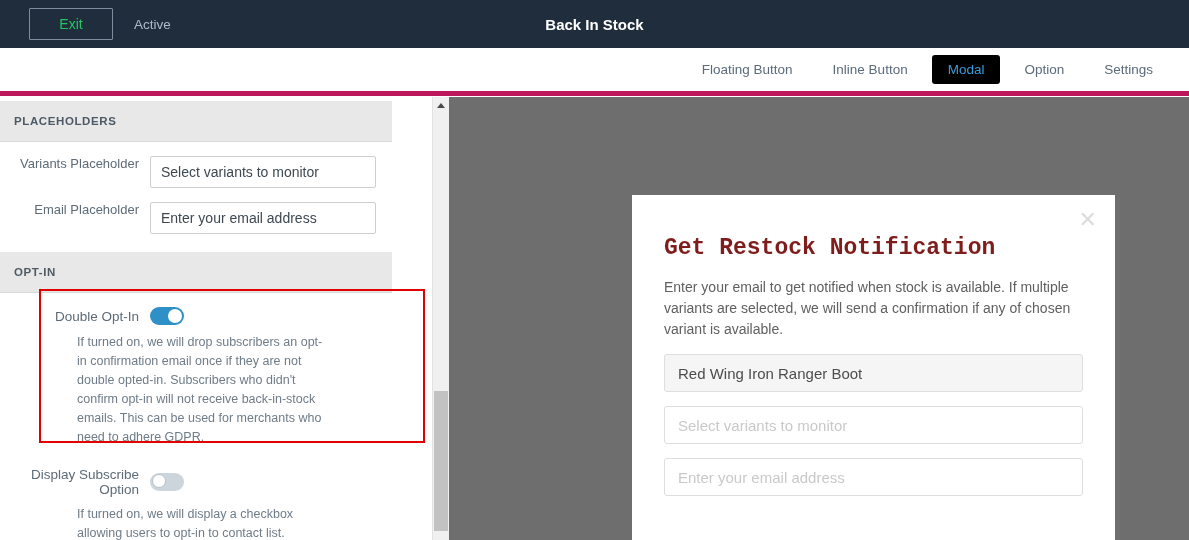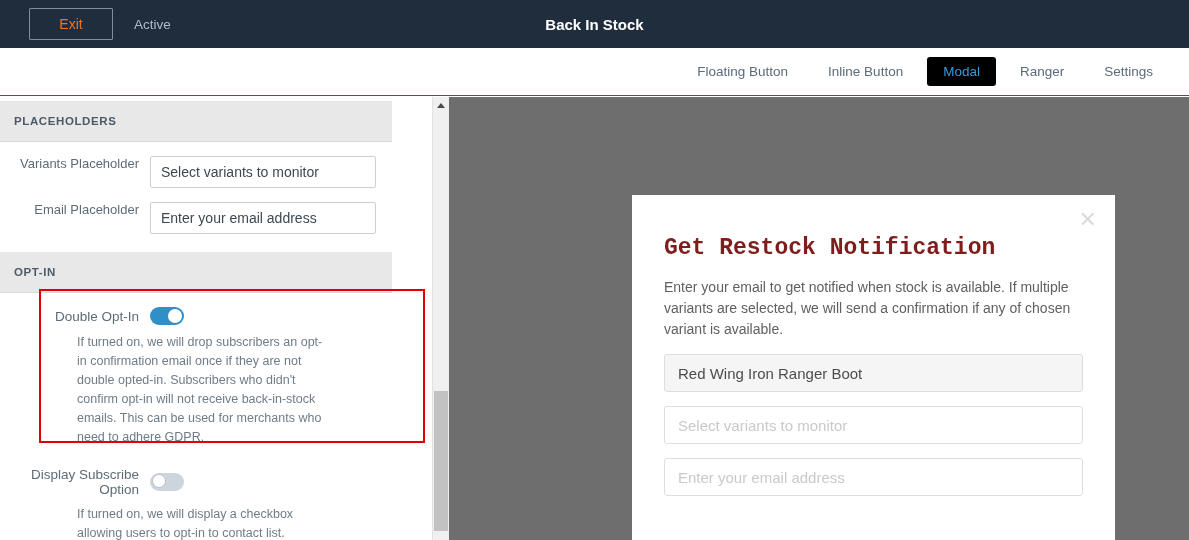--- a/index.html
+++ b/index.html
@@ -17,21 +17,21 @@
     position: absolute; left: 0; top: 0;
     width: 1189px; height: 48px;
     background: #1f2d3d;
     display: flex; align-items: center;
   }
   .exit-btn {
     margin-left: 29px;
     width: 84px; height: 32px;
     border: 1px solid #7d8f9e;
     background: transparent;
-    color: #f97316;
+    color: #22c55e;
     font-size: 14px;
     font-family: "Liberation Sans", sans-serif;
     display: flex; align-items: center; justify-content: center;
     cursor: pointer;
     border-radius: 1px;
   }
   .status-text {
     margin-left: 21px;
     color: #aebbc7;
     font-size: 13.5px;
@@ -45,21 +45,21 @@
     font-size: 15px;
     font-weight: bold;
     pointer-events: none;
   }
 
   
   .tabbar {
     position: absolute; left: 0; top: 48px;
     width: 1189px; height: 48px;
     background: #ffffff;
-    border-bottom: 1px solid #be185d;
+    border-bottom: 5px solid #be185d;
     display: flex; align-items: center; justify-content: flex-end;
     padding-right: 20px;
   }
   .tab {
     font-size: 13.5px;
     color: #5b6b7b;
     padding: 7px 16px;
     margin-left: 8px;
     border-radius: 3px;
     cursor: pointer;
@@ -247,21 +247,21 @@
   <div class="topbar">
     <div class="exit-btn">Exit</div>
     <div class="status-text">Active</div>
     <div class="app-title">Back In Stock</div>
   </div>
 
   <div class="tabbar">
     <div class="tab">Floating Button</div>
     <div class="tab">Inline Button</div>
     <div class="tab active">Modal</div>
-    <div class="tab">Ranger</div>
+    <div class="tab">Option</div>
     <div class="tab">Settings</div>
   </div>
 
   <div class="sidebar">
 
     <div class="section-head">PLACEHOLDERS</div>
 
     <div class="placeholders-body">
       <div class="field-row">
         <div class="field-label">Variants Placeholder</div>

